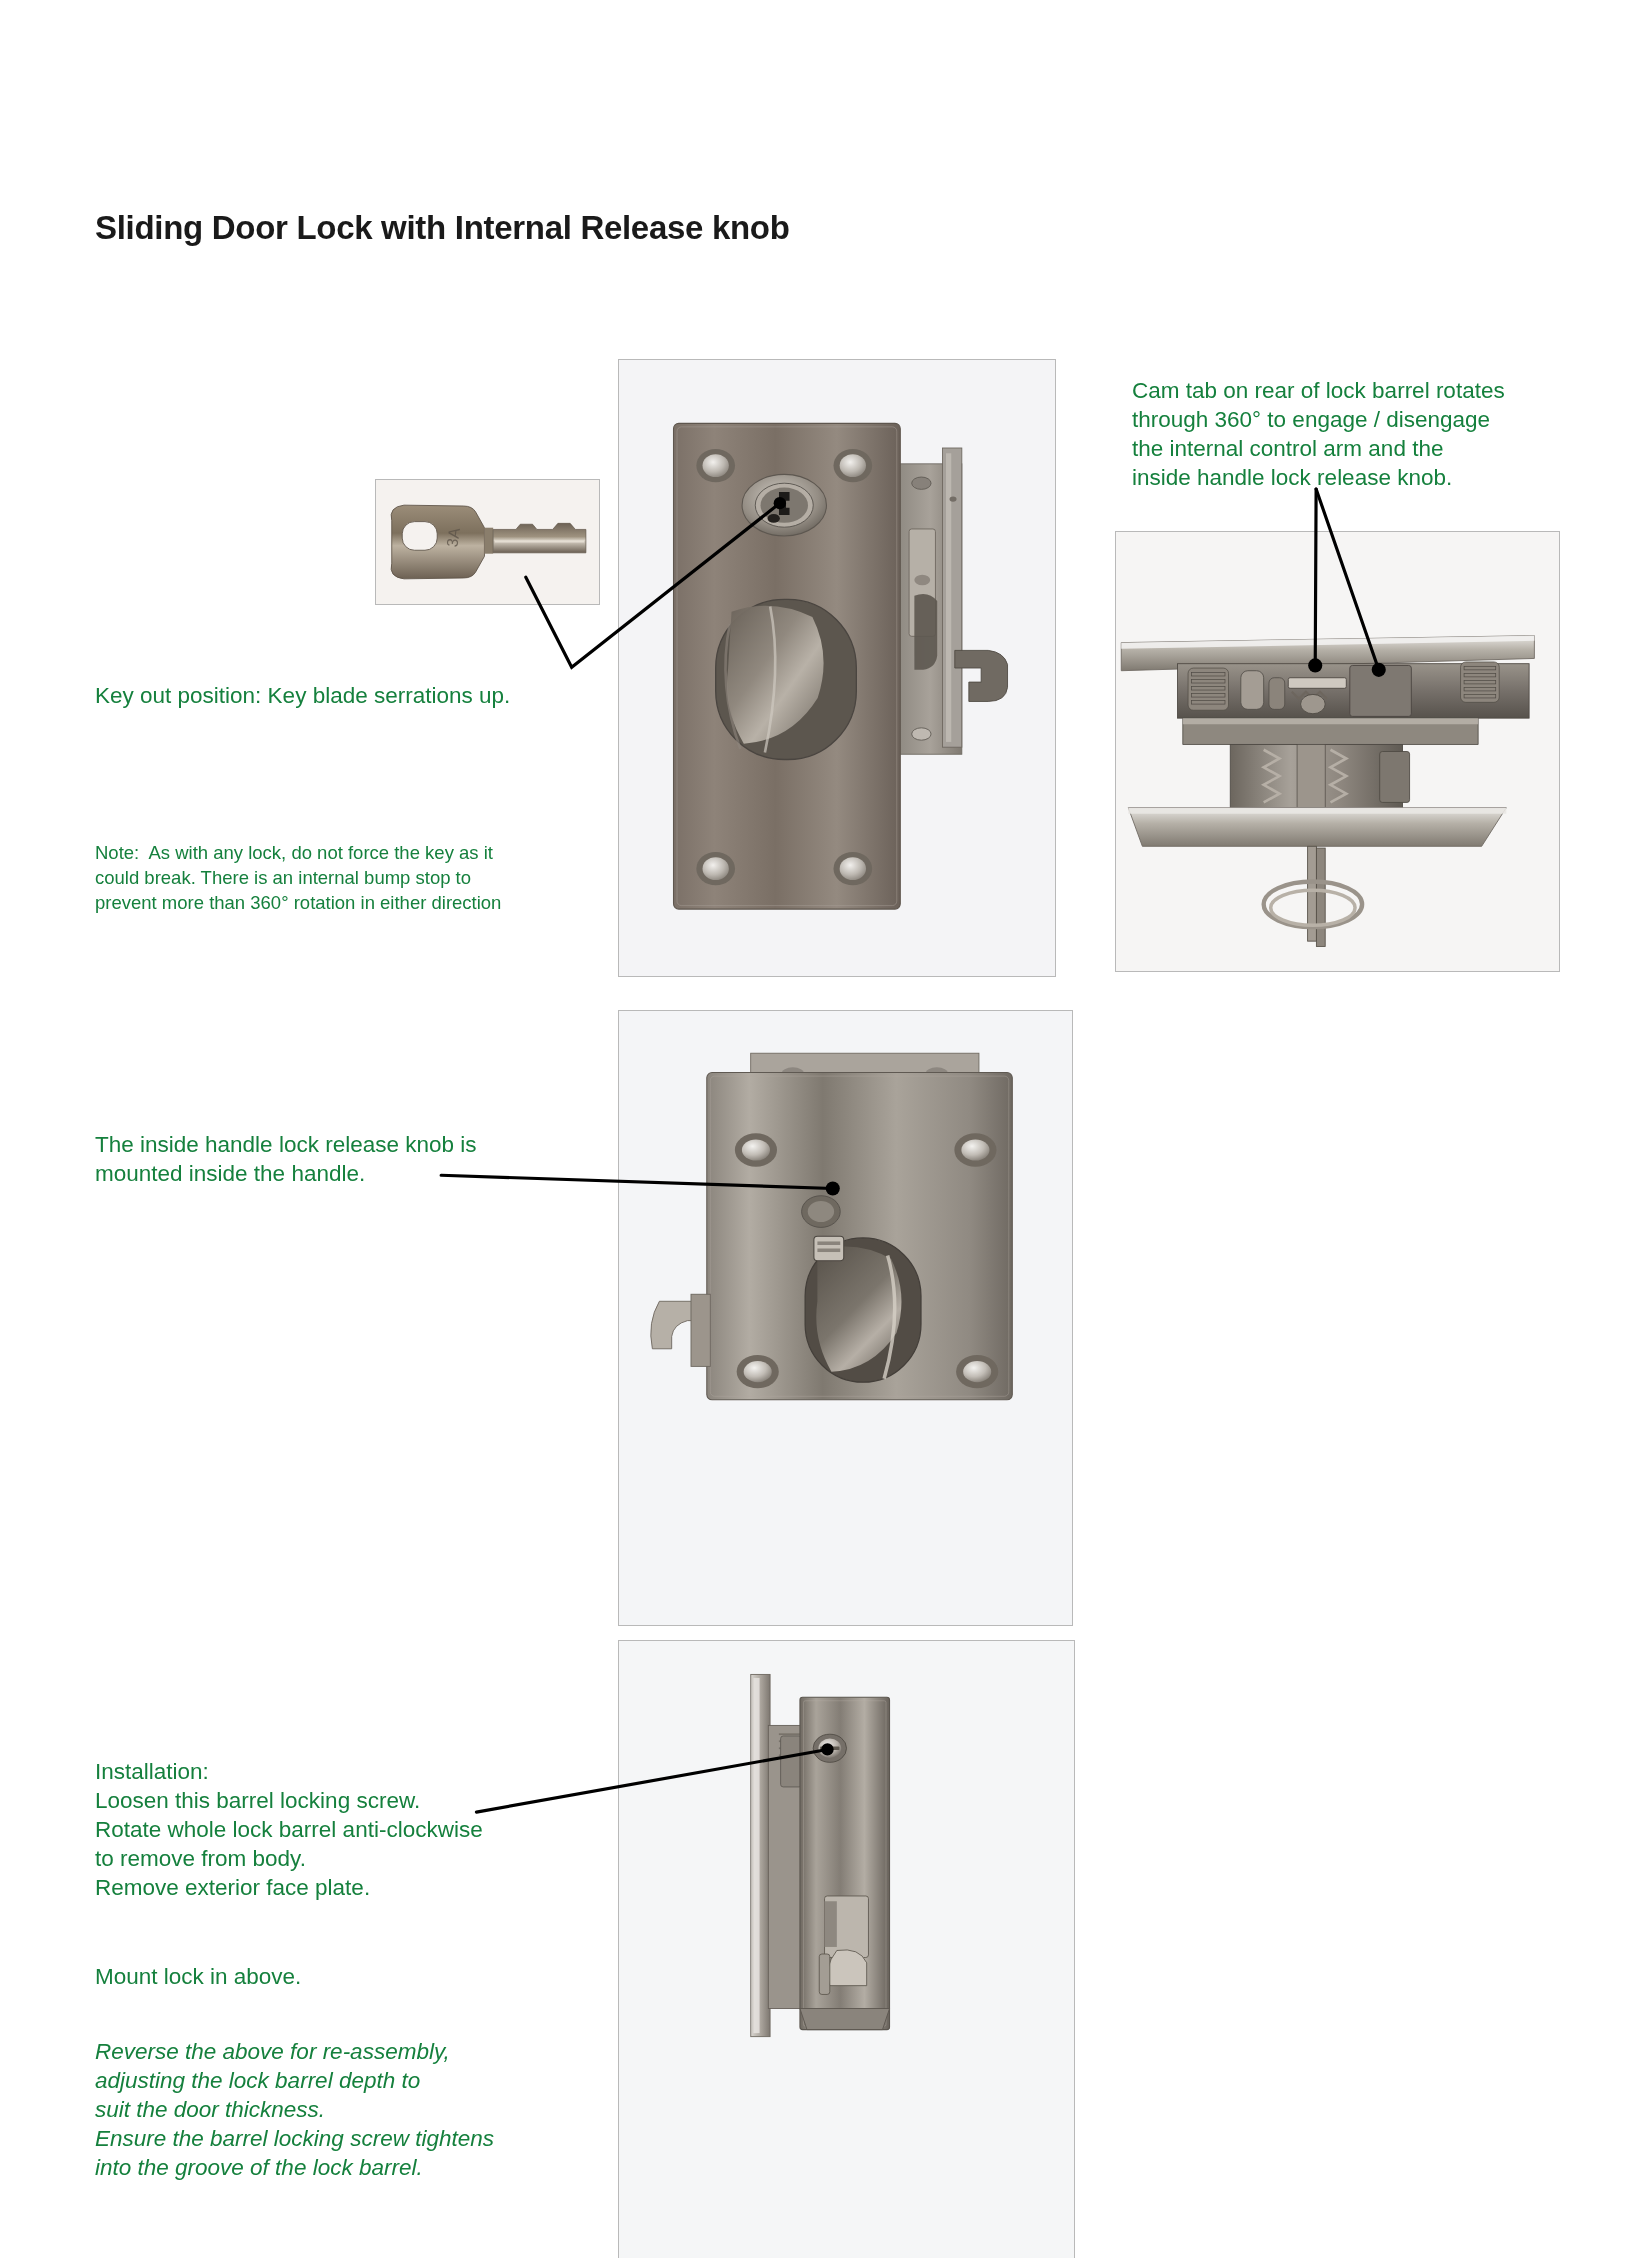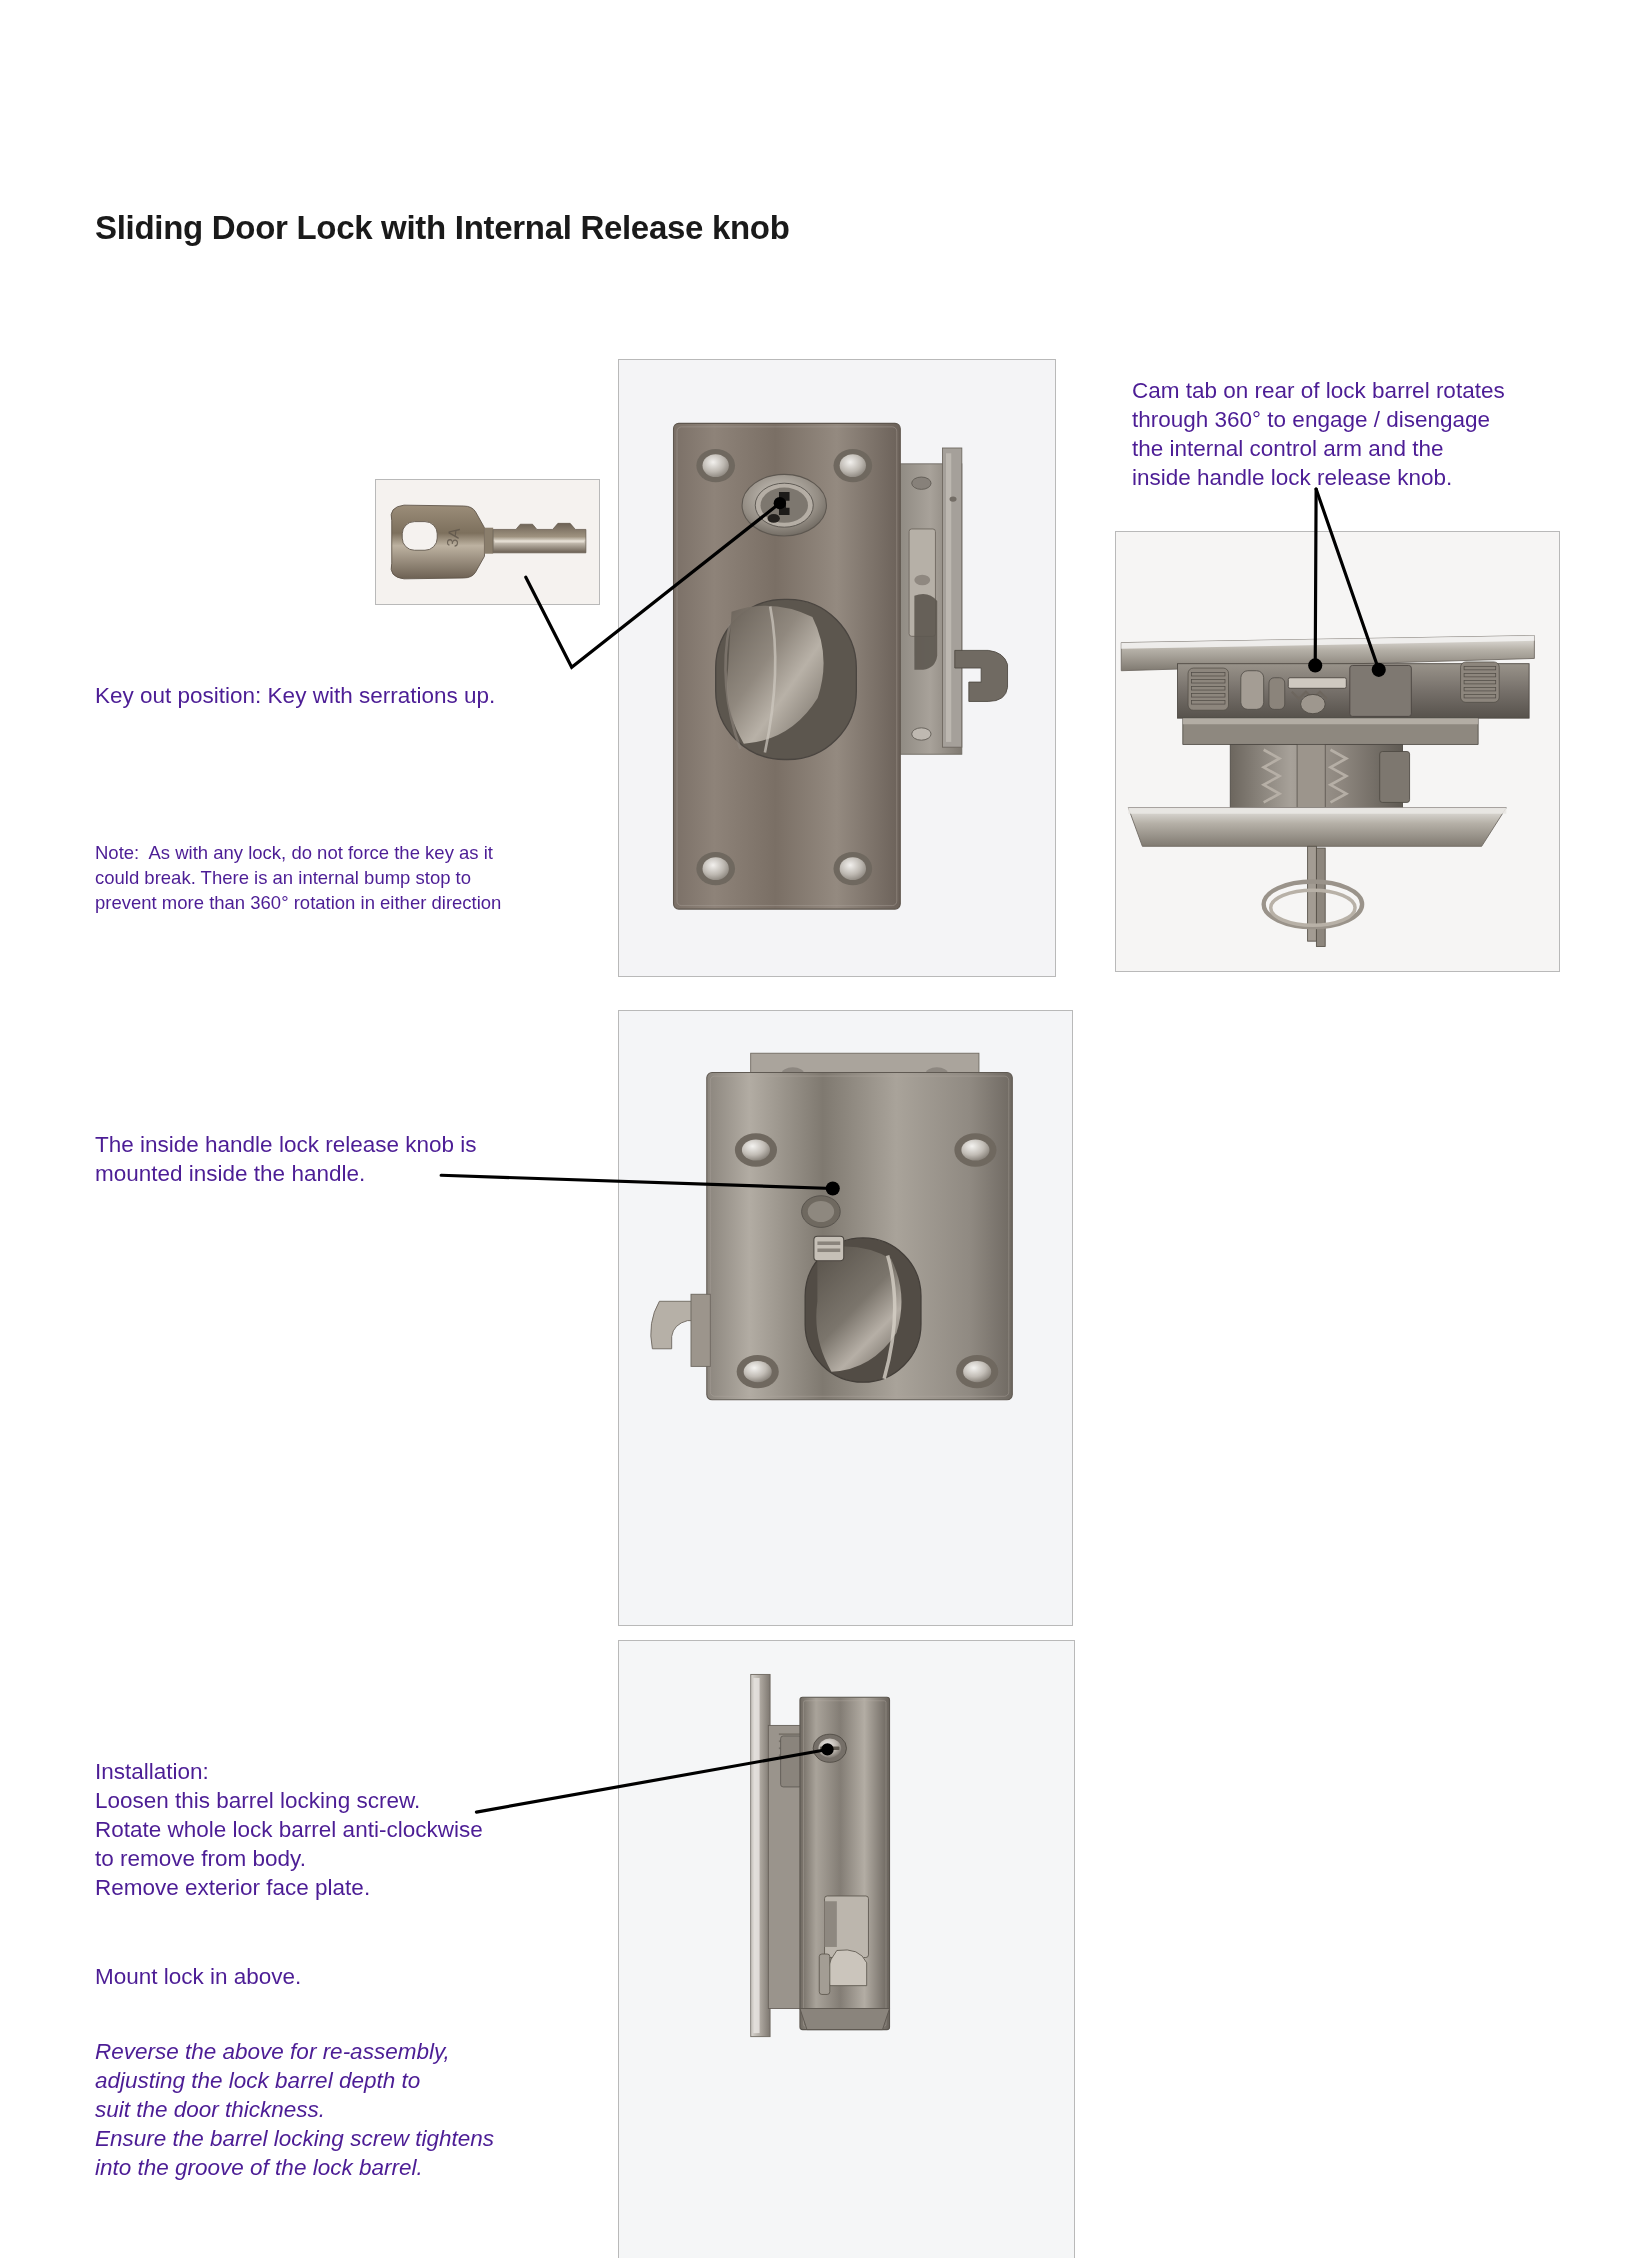--- a/index.html
+++ b/index.html
@@ -29,21 +29,21 @@
     font-weight: bold;
     letter-spacing: -0.3px;
     color: #1a1a1a;
     white-space: nowrap;
     font-family: "Liberation Sans", sans-serif;
   }
 
   
   .textblock {
     position: absolute;
-    color: #4c1d95;
+    color: #15803d;
     font-size: 22.5px;
     line-height: 29px;
     font-family: "Liberation Sans", sans-serif;
     white-space: pre-wrap;
   }
   .textblock.bold {
     font-weight: normal;
     font-size: 18.5px;
     line-height: 25px;
   }
@@ -387,21 +387,21 @@
         <rect x="234" y="290" width="50" height="70" rx="3" fill="#bcb6ad" stroke="#5e584f" stroke-width="1"></rect>
         <path d="M234 296 l14 0 0 52 -14 0 z" fill="#8e8880"></path>
         <path d="M248 352 q26 -4 34 14 l0 26 -42 0 q-8 -20 8 -40 z" fill="#cbc5bc" stroke="#5e584f" stroke-width="1"></path>
         <rect x="228" y="356" width="12" height="46" rx="3" fill="#a39d94" stroke="#5e584f"></rect>
 
         <path d="M206 418 l102 0 -8 24 -86 0 z" fill="#8a847c" stroke="#5a554e"></path>
       </svg>
     </div>
   </div>
 
-  <div class="textblock" style="left:95px; top:633px; width:547px;">Key out position: Key with serrations up.</div>
+  <div class="textblock" style="left:95px; top:633px; width:547px;">Key out position: Key blade serrations up.</div>
 
 
   <div class="textblock bold" style="left:95px; top:792px; width:512px;">Note:  As with any lock, do not force the key as it
 could break. There is an internal bump stop to
 prevent more than 360° rotation in either direction</div>
 
   <div class="textblock" style="left:1132px; top:328px; width:459px;">Cam tab on rear of lock barrel rotates
 through 360° to engage / disengage
 the internal control arm and the
 inside handle lock release knob.</div>

